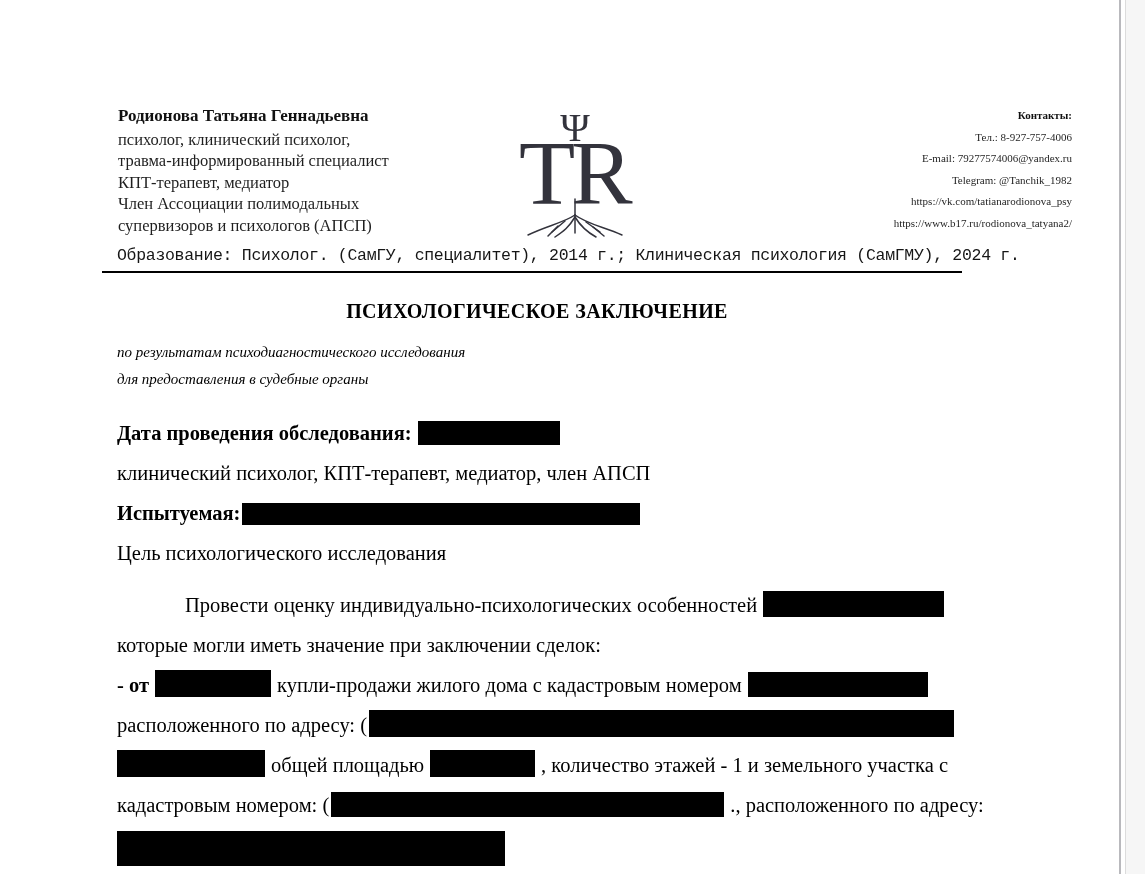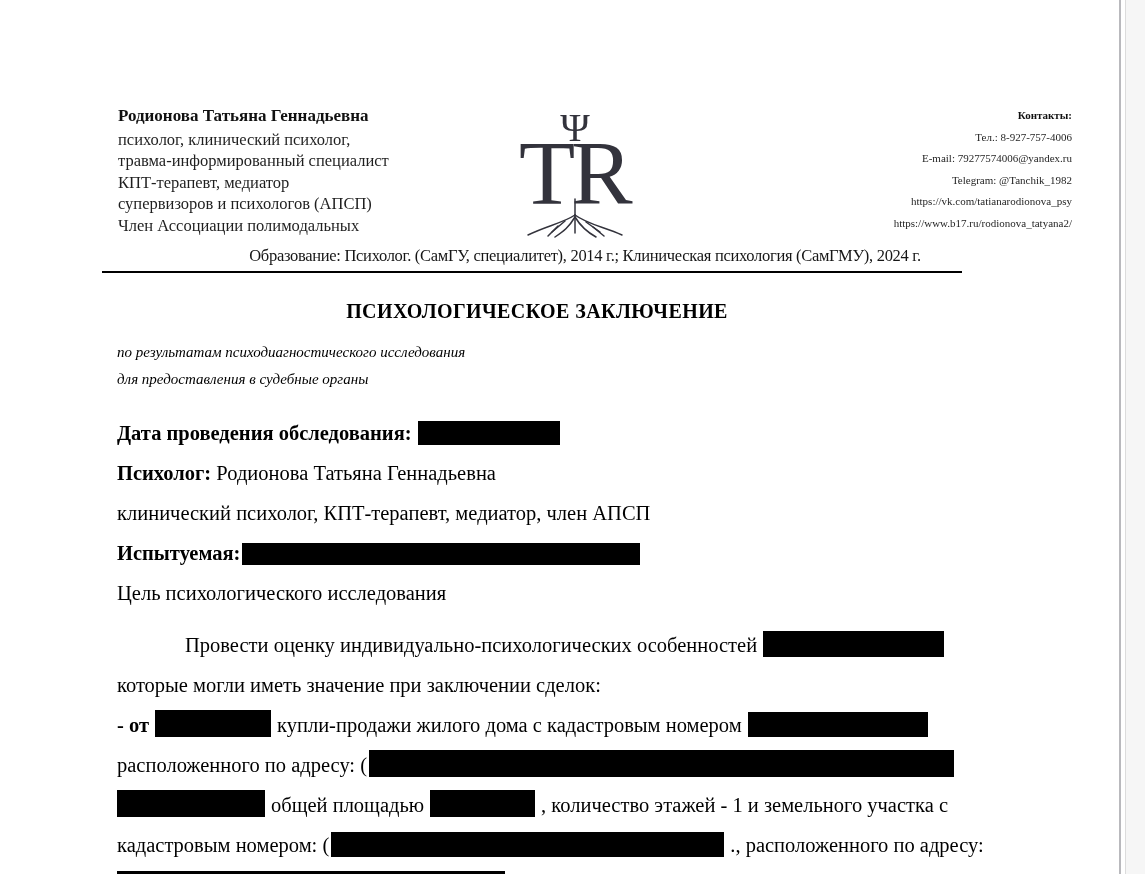--- a/index.html
+++ b/index.html
@@ -23,22 +23,22 @@
 
   
   .letterhead { display:flex; padding:58px 49px 0 118px; align-items:flex-start; }
   .lh-left { width:352px; font-size:16.5px; line-height:21.5px; color:#1f1f1f; }
   .lh-name { font-weight:bold; font-size:17px; margin-bottom:2px; color:#111; }
   .lh-logo { width:134px; height:133px; margin-left:38px; flex:none; }
   .lh-right { flex:1; text-align:right; font-size:11px; line-height:21.5px; color:#1f1f1f; }
   .lh-contacts-title { font-weight:bold; color:#111; }
 
   .education {
-    width:936px; margin:7px 0 0 117px; text-align:center;
-    font-size:16.5px; line-height:21px; letter-spacing:-0.3px; color:#161616;
+    width:936px; margin:7px 0 0 117px; text-align:left;
+    font-size:16.5px; line-height:21px; letter-spacing:-0.3px; color:#161616;font-family:Liberation Mono, monospace;
   }
   .rule { width:860px; height:2px; margin:5px 0 0 102px; background:#000; }
 
   
   .doc-title {
     width:840px; margin:24px 0 0 117px; text-align:center;
     font-weight:bold; font-size:20px; line-height:28px; letter-spacing:0.4px;
   }
   .doc-subtitle {
     width:946px; margin:14px 0 0 117px; text-align:left;
@@ -66,22 +66,22 @@
 
 <div class="frame">
   <div class="page">
 
     <div class="letterhead">
       <div class="lh-left">
         <div class="lh-name">Родионова Татьяна Геннадьевна</div>
         <div>психолог, клинический психолог,</div>
         <div>травма-информированный специалист</div>
         <div>КПТ-терапевт, медиатор</div>
+        <div>Член Ассоциации полимодальных</div>
         <div>супервизоров и психологов (АПСП)</div>
-        <div>Член Ассоциации полимодальных</div>
       </div>
 
       <div class="lh-logo">
         <svg viewBox="0 0 134 133" width="134" height="133" aria-hidden="true">
           <g fill="#33333c" font-family="'Liberation Serif','DejaVu Serif',serif">
             <text x="67" y="36" font-size="40" text-anchor="middle">Ψ</text>
             <text x="39" y="99" font-size="92" text-anchor="middle">T</text>
             <text x="94" y="99" font-size="92" text-anchor="middle">R</text>
           </g>
           <g stroke="#33333c" fill="none" stroke-width="1.5" stroke-linecap="round">
@@ -118,21 +118,20 @@
     <div class="doc-title">ПСИХОЛОГИЧЕСКОЕ ЗАКЛЮЧЕНИЕ</div>
     <div class="doc-subtitle">
       <div>по результатам психодиагностического исследования</div>
       <div>для предоставления в судебные органы</div>
     </div>
 
     <div class="body-text">
 
       <p><b>Дата проведения обследования:</b><span class="redact" style="width:142px"></span></p>
 
-      <p><b>Психолог:</b> <span>Родионова Татьяна Геннадьевна</span></p>
 
       <p>клинический психолог, КПТ-терапевт, медиатор, член АПСП</p>
 
       <p><b>Испытуемая:</b><span class="redact tight-l" style="width:398px; height:22px"></span></p>
 
       <p class="sect-heading">Цель психологического исследования</p>
 
       <p class="goal-p1"><span>Провести оценку индивидуально-психологических особенностей</span><span class="redact" style="width:181px; height:26px"></span></p>
 
       <p>которые могли иметь значение при заключении сделок:</p>

